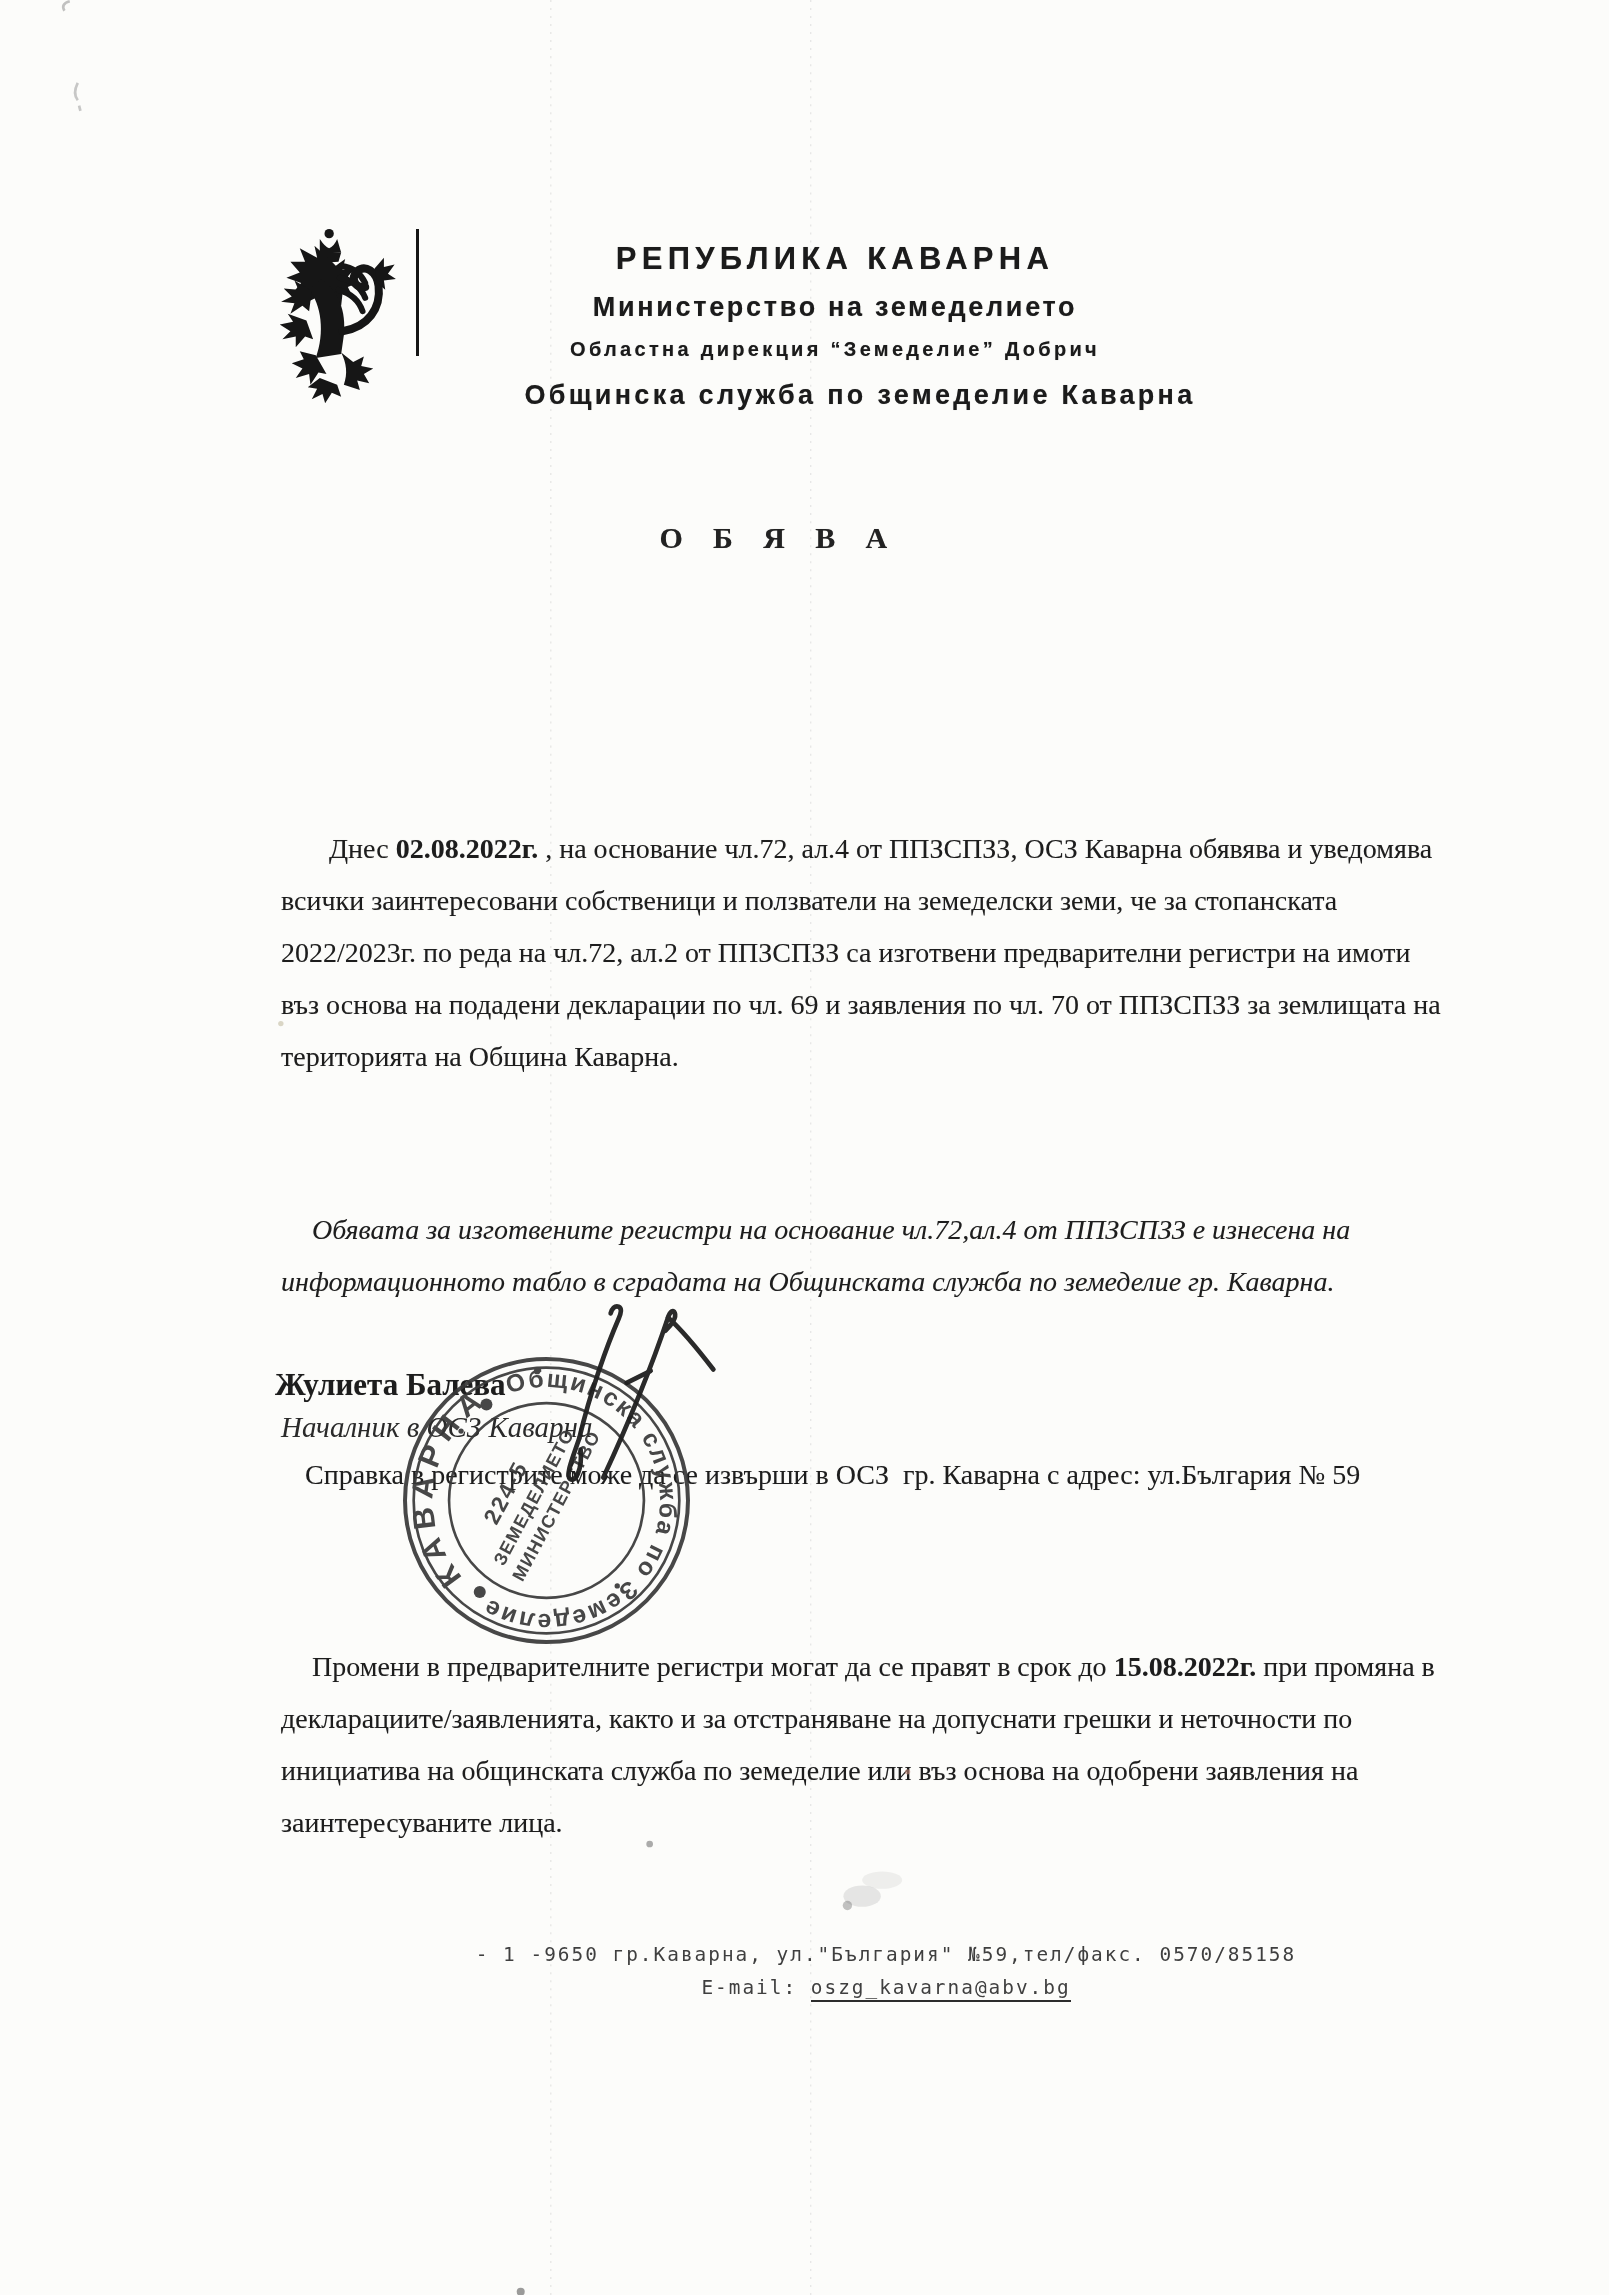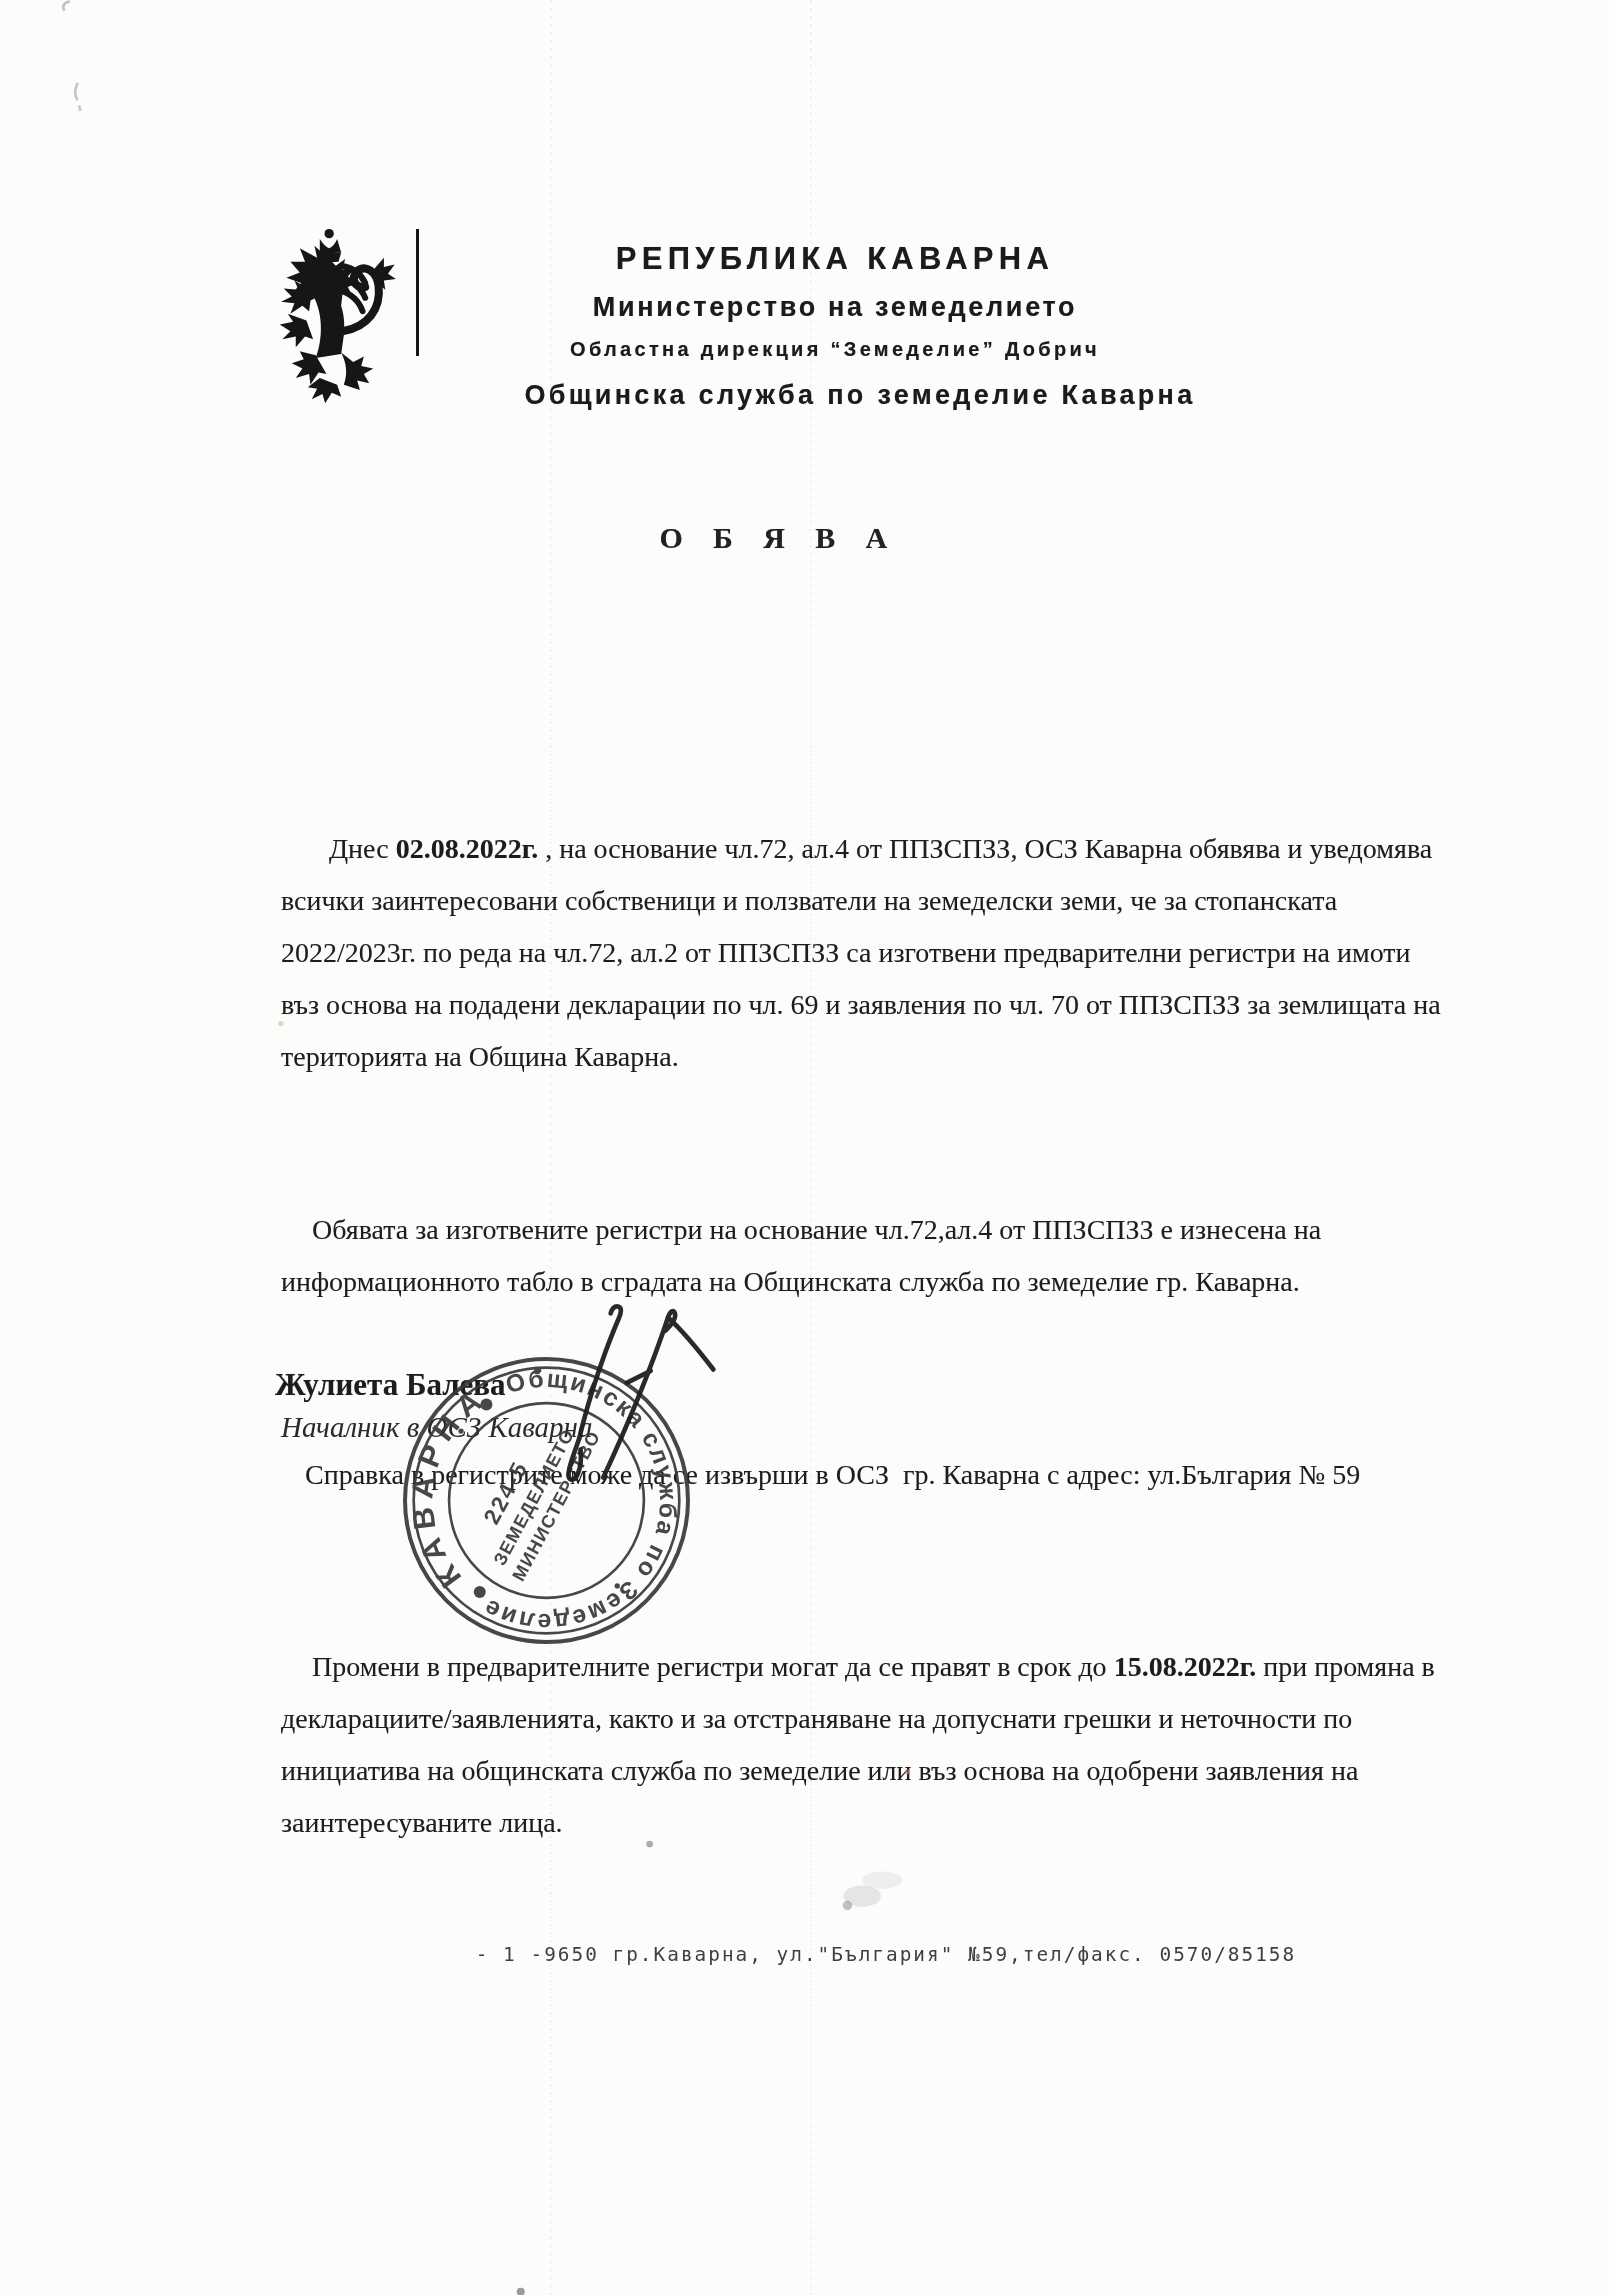--- a/index.html
+++ b/index.html
@@ -31,21 +31,21 @@
   }
   
   .body-text{
     position:absolute;left:281px;top:719px;width:1171px;
     font-size:28px;line-height:52px;color:#1d1d1d;
     text-shadow:0 0 0.7px rgba(0,0,0,.25);
     white-space:pre-wrap;
   }
   .body-text p{margin:0;}
   .p1{text-indent:48px;}
-  .p2{margin-top:17.4px !important;text-indent:31px;}
+  .p2{margin-top:17.4px !important;text-indent:31px;font-style:italic;}
   .p3{margin-top:37px !important;text-indent:24px;}
   .p4{margin-top:36px !important;text-indent:31px;}
   .b{font-weight:bold;}
   
   .sig-name{
     position:absolute;left:275px;top:1367px;
     font-size:31px;font-weight:bold;color:#1d1d1d;
     text-shadow:0 0 0.7px rgba(0,0,0,.3);
   }
   .sig-role{
@@ -156,20 +156,24 @@
       <path d="M177 273 C194 202 219 133 236 94 C240 85 241 78 236 76 C230 74 226 79 224 86"></path>
       <path d="M177 273 C168 300 156 328 163 334 C171 340 182 320 179 290"></path>
       <path d="M213 332 C244 265 282 176 310 92 C313 83 318 80 320 85 C323 92 316 103 306 112"></path>
       <path d="M248 190 L284 172"></path>
       <path d="M310 92 C330 110 355 140 378 170"></path>
     </g>
   </svg>
 
   <div class="footer">
     <div class="f1">- 1 -9650 гр.Каварна, ул."България" №59,тел/факс. 0570/85158</div>
+    <div class="f2">
+      <span>E-mail:</span>
+      <span class="email">oszg_kavarna@abv.bg</span>
+    </div>
   </div>
 
   <svg class="artifacts" viewBox="0 0 2409 3435" aria-hidden="true">
     <path d="M824 0 V3435" stroke="#8a8a8a" stroke-width="2" stroke-dasharray="3 9" opacity=".18"></path>
     <path d="M1213 0 V3435" stroke="#8a8a8a" stroke-width="2" stroke-dasharray="3 9" opacity=".18"></path>
     <path d="M104 2 q-14 4 -8 14" stroke="#9a9a9a" stroke-width="4" fill="none" opacity=".6"></path>
     <path d="M116 124 q-8 16 0 26 M118 158 l2 8" stroke="#9a9a9a" stroke-width="4" fill="none" opacity=".55"></path>
     <ellipse cx="1290" cy="2838" rx="28" ry="16" fill="#8a8a8a" opacity=".2"></ellipse>
     <ellipse cx="1320" cy="2814" rx="30" ry="13" fill="#9a9a9a" opacity=".14"></ellipse>
     <circle cx="1268" cy="2852" r="7" fill="#6a6a6a" opacity=".4"></circle>

